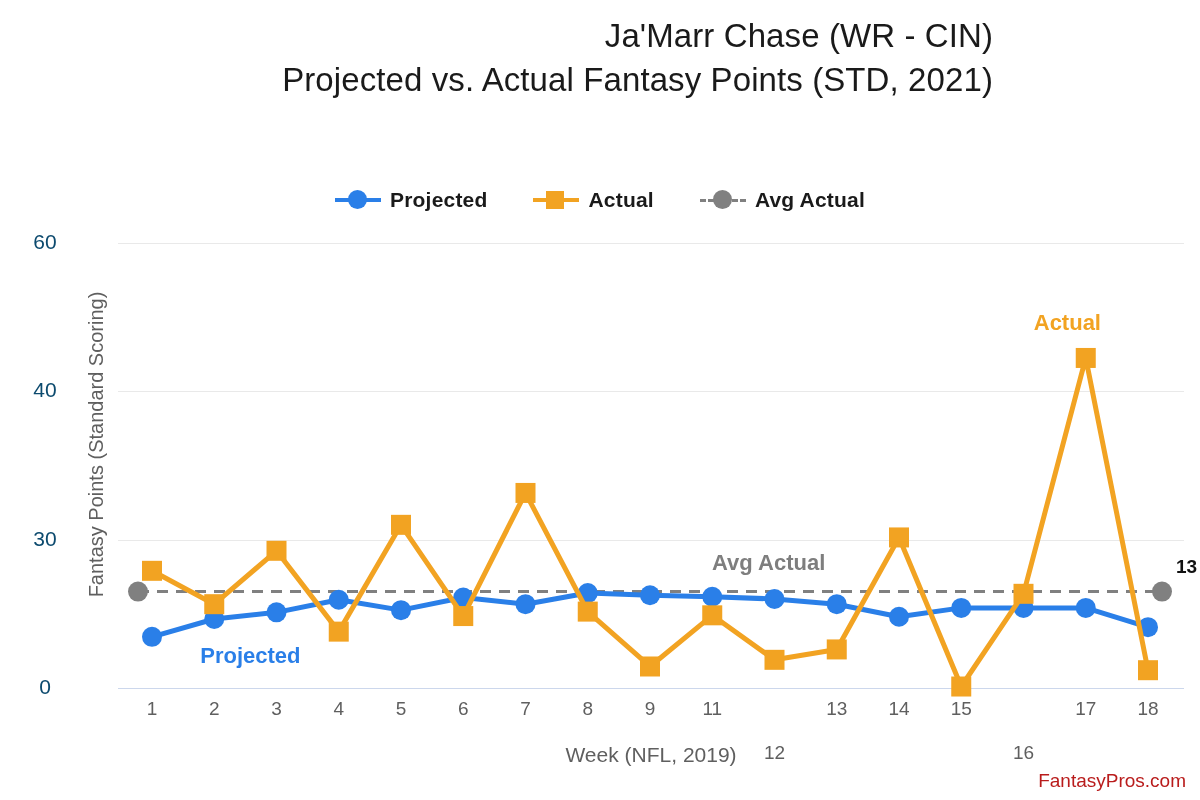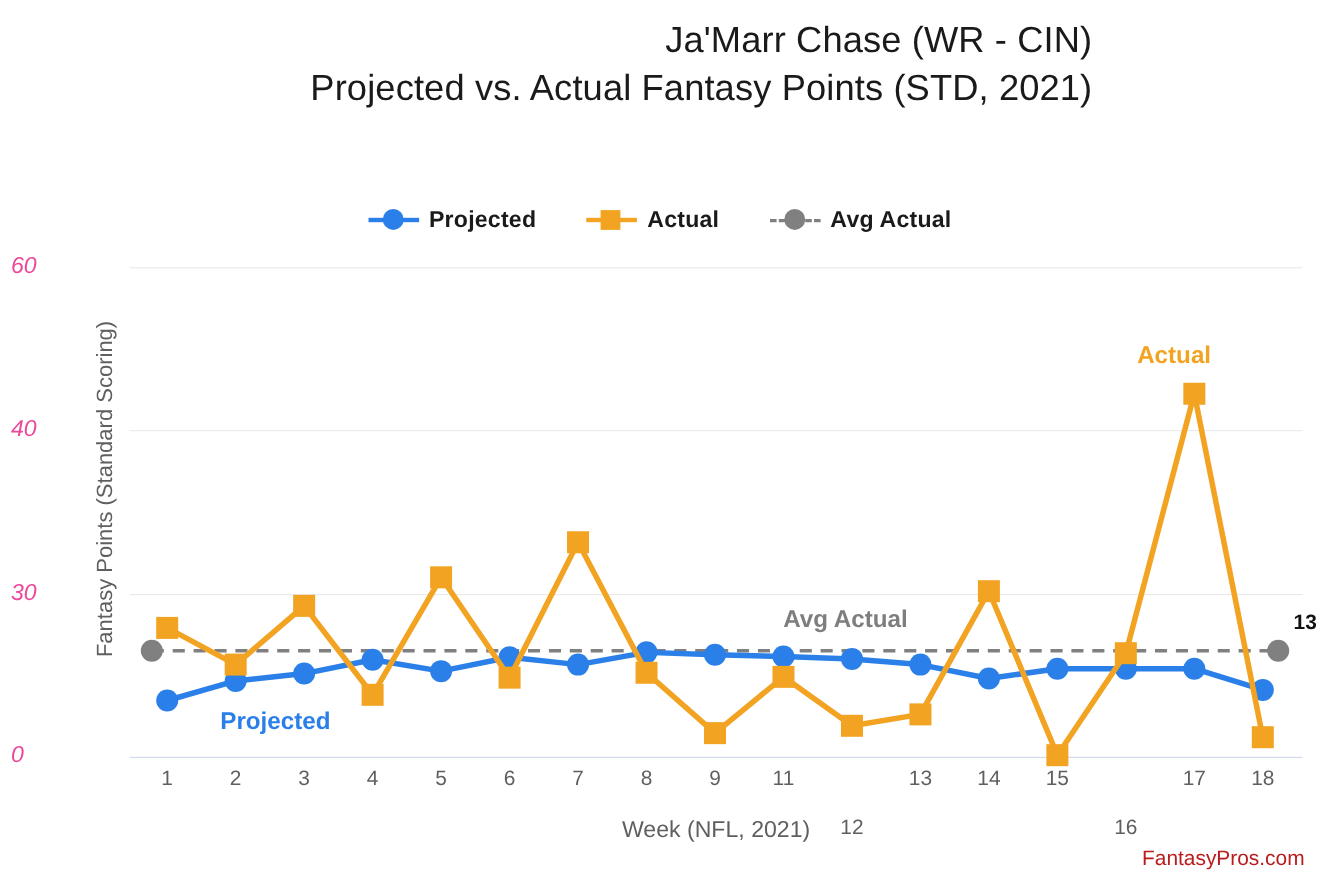--- a/index.html
+++ b/index.html
@@ -107,25 +107,24 @@
     width: 1066px;
     height: 1px;
     background: #e9e9e9;
   }
   .gridline.zero { background: #ccd7ec; }
 
   .ytick {
     position: absolute;
     right: 1104px;
     width: 70px;
-    text-align: left;
-    font-size: 21px;
-    color: #ec4899;
+    text-align: center;
+    font-size: 21px;
+    color: #0c4a6e;
     transform: translateY(-13px);
-    font-style: italic;
   }
   .ylabel {
     position: absolute;
     left: -282px;
     top: 190px;
     width: 520px;
     text-align: center;
     font-size: 20px;
     color: #5f5f5f;
     transform: rotate(-90deg);
@@ -278,21 +277,21 @@
         <div class="xtick" style="left: 532px;">9</div>
         <div class="xtick" style="left: 594.25px;">11</div>
         <div class="xtick" style="left: 656.5px; margin-top: 44px;">12</div>
         <div class="xtick" style="left: 718.75px;">13</div>
         <div class="xtick" style="left: 781px;">14</div>
         <div class="xtick" style="left: 843.25px;">15</div>
         <div class="xtick" style="left: 905.5px; margin-top: 44px;">16</div>
         <div class="xtick" style="left: 967.75px;">17</div>
         <div class="xtick" style="left: 1030px;">18</div>
       </div>
-    <div class="xlabel">Week (NFL, 2021)</div>
+    <div class="xlabel">Week (NFL, 2019)</div>
 
     <div class="ann ann-projected" id="ann-projected" style="left: 82.25px; top: 400.025px;">Projected</div>
     <div class="ann ann-actual" id="ann-actual" style="left: 915.75px; top: 66.9583px;">Actual</div>
     <div class="ann ann-avg" id="ann-avg" style="left: 594px; top: 306.583px;">Avg Actual</div>
     <div class="ann ann-endvalue" id="ann-endvalue" style="left: 1058px; top: 312.583px;">13</div>
   </div>
 
   <div class="watermark">FantasyPros.com</div>
 </div>
 

